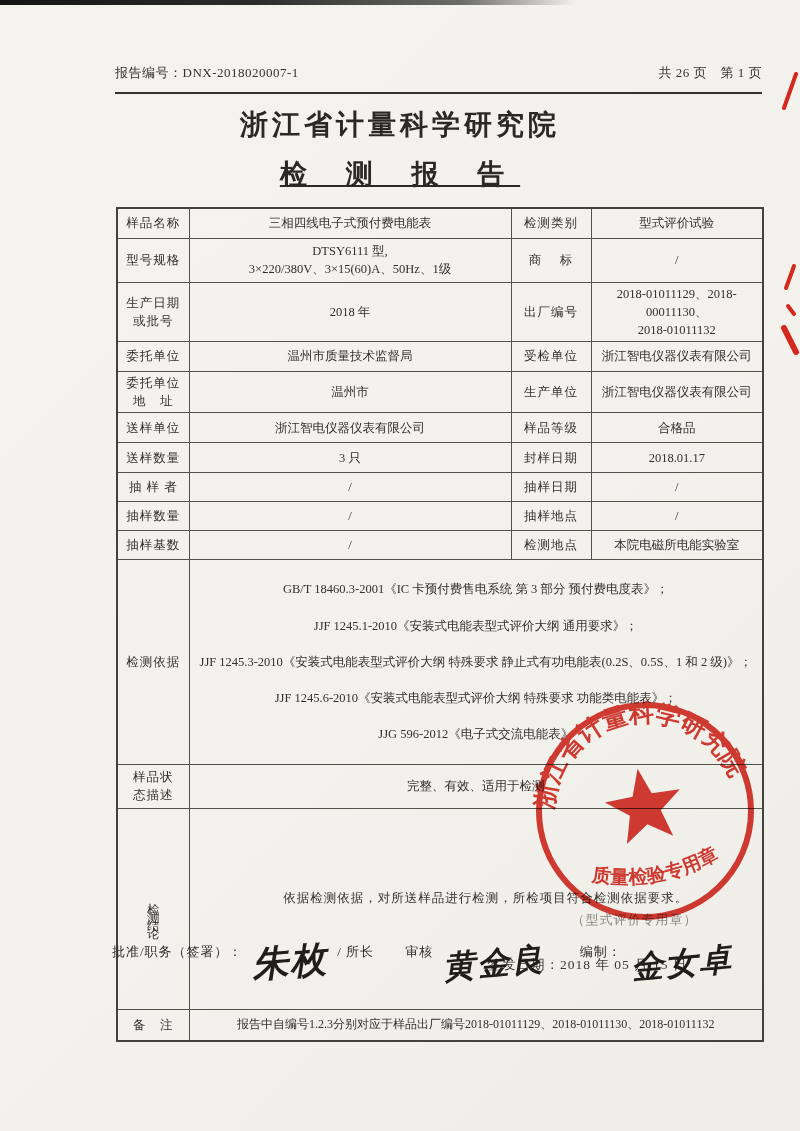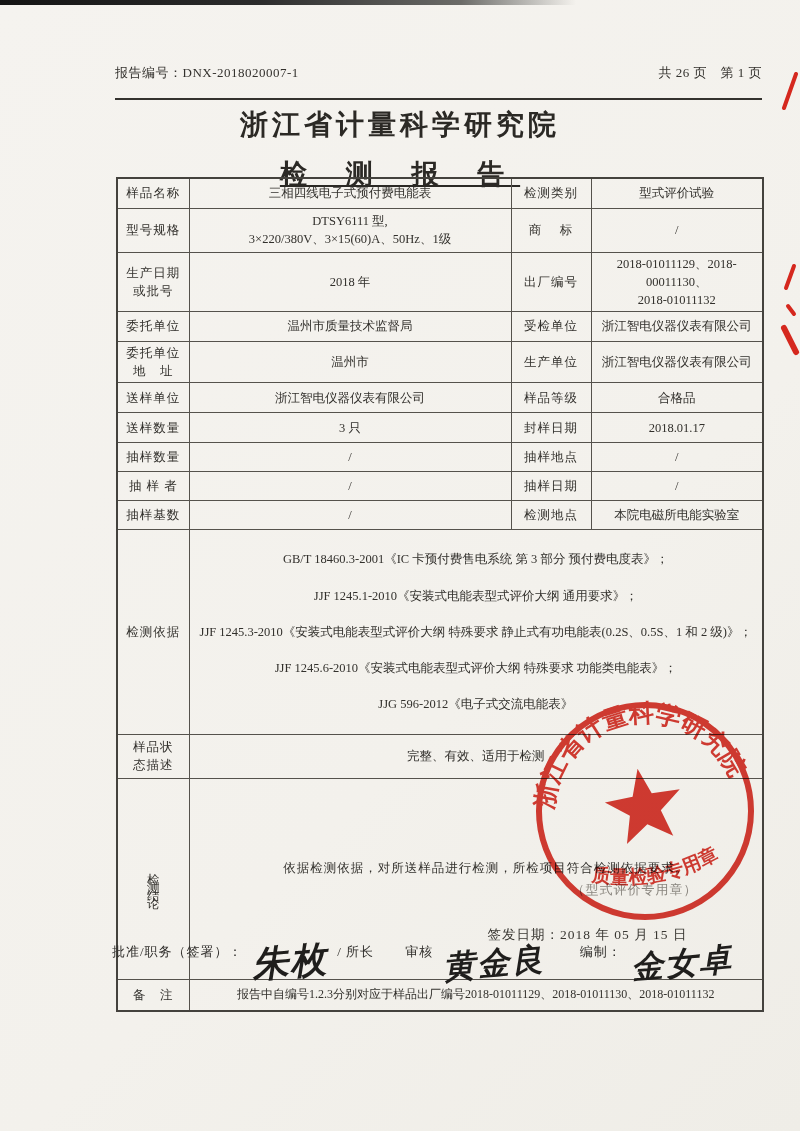--- a/index.html
+++ b/index.html
@@ -13,32 +13,32 @@
     overflow:hidden;
   }
   .scan-edge{
     position:absolute;top:0;left:0;width:72%;height:5px;
     background:linear-gradient(to right,#141414 0%,#2c2c2c 45%,#6b6b68 80%,rgba(107,107,104,0) 100%);
   }
   .doc-header{
     position:absolute;top:64px;left:115px;width:647px;
     display:flex;justify-content:space-between;align-items:flex-end;
     font-size:13px;letter-spacing:.5px;color:#33312d;
-    border-bottom:2px solid #34322e;padding-bottom:16px;
+    border-bottom:2px solid #34322e;padding-bottom:10px;
   }
   .org-title{
     position:absolute;top:106px;left:0;width:800px;
     text-align:center;font-size:28px;font-weight:bold;letter-spacing:4px;color:#2b2925;
   }
   .doc-title{
     position:absolute;top:156px;left:0;width:800px;
     text-align:center;font-size:27px;font-weight:bold;letter-spacing:16px;color:#2b2925;text-decoration:underline;
   }
   table.report{
-    position:absolute;top:177px;left:116px;
+    position:absolute;top:207px;left:116px;
     width:646px;border-collapse:collapse;table-layout:fixed;
     font-size:12.5px;color:#32302c;
   }
   table.report td,table.report th{
     border:1px solid #55524c;
     padding:2px 4px;
     font-weight:normal;
     vertical-align:middle;
     text-align:center;
     white-space:pre-line;
@@ -154,30 +154,30 @@
     </tr>
 
     <tr style="height:30px">
       <th class="lbl">送样数量</th>
       <td class="val">3 只</td>
       <th class="lbl">封样日期</th>
       <td class="val">2018.01.17</td>
     </tr>
 
     <tr style="height:29px">
+      <th class="lbl">抽 样 者</th>
+      <td class="val">/</td>
+      <th class="lbl">抽样日期</th>
+      <td class="val">/</td>
+    </tr>
+
+    <tr style="height:29px">
       <th class="lbl">抽样数量</th>
       <td class="val">/</td>
       <th class="lbl">抽样地点</th>
-      <td class="val">/</td>
-    </tr>
-
-    <tr style="height:29px">
-      <th class="lbl">抽 样 者</th>
-      <td class="val">/</td>
-      <th class="lbl">抽样日期</th>
       <td class="val">/</td>
     </tr>
 
     <tr style="height:29px">
       <th class="lbl">抽样基数</th>
       <td class="val">/</td>
       <th class="lbl">检测地点</th>
       <td class="val">本院电磁所电能实验室</td>
     </tr>
 

